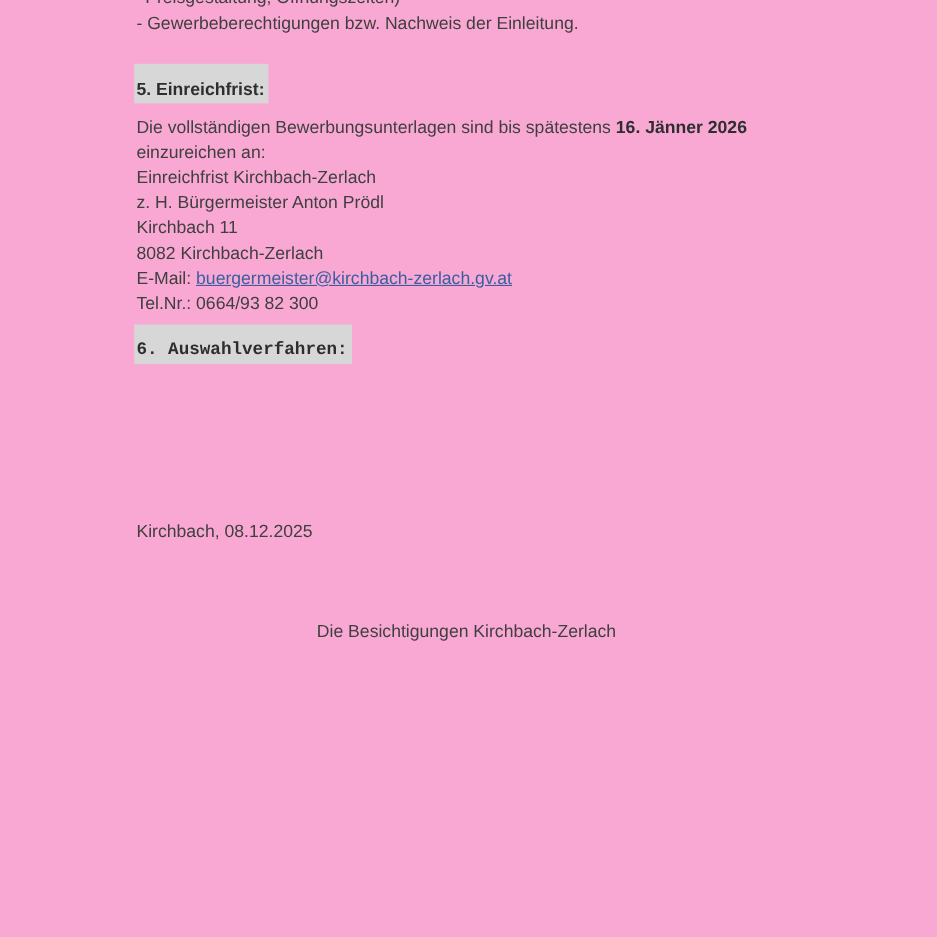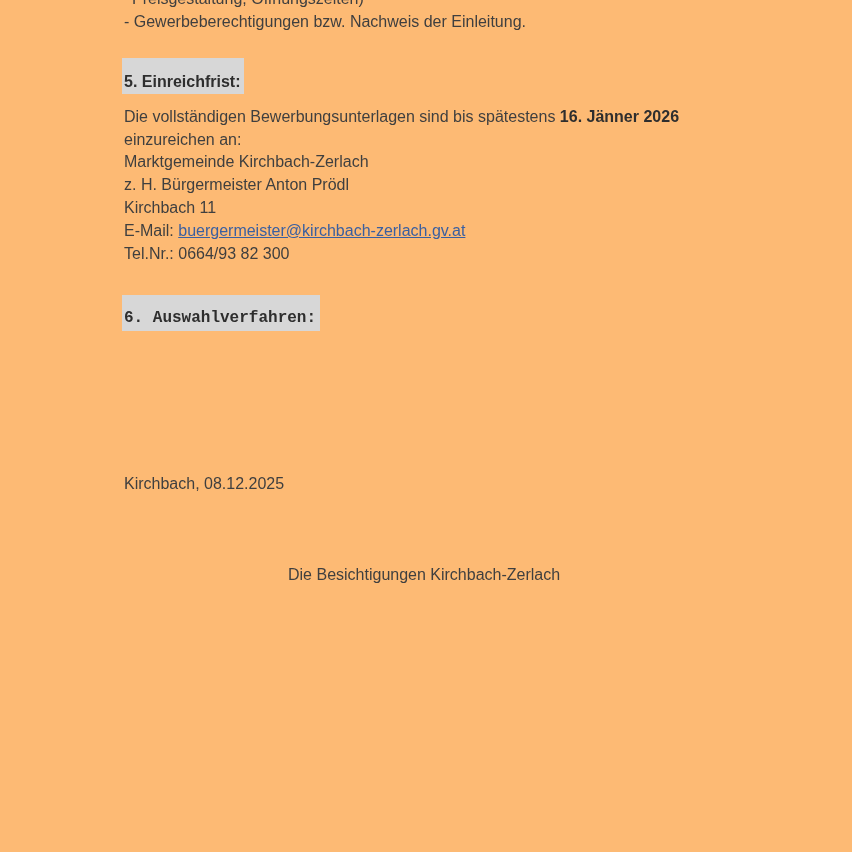--- a/index.html
+++ b/index.html
@@ -4,21 +4,21 @@
 <style>
   html, body {
     margin: 0;
     padding: 0;
     background: #ffffff;
   }
   .page {
     position: relative;
     width: 852px;
     height: 852px;
-    background: #fdba74;
+    background: #f9a8d4;
     overflow: hidden;
     font-family: "Liberation Sans", sans-serif;
     font-size: 16px;
     line-height: 23px;
     color: #3f3f3f;
   }
   .block {
     position: absolute;
     left: 124px;
     width: 640px;
@@ -63,23 +63,24 @@
   </div>
 
   <div class="block" style="top:81px;margin-top:24px;">
     <div class="line">
       <span>Die vollständigen Bewerbungsunterlagen sind bis spätestens </span><span class="bold">16. Jänner 2026</span>
     </div>
     <div class="line">einzureichen an:</div>
   </div>
 
   <div class="block" style="top:150px;">
-    <div class="line">Marktgemeinde Kirchbach-Zerlach</div>
+    <div class="line">Einreichfrist Kirchbach-Zerlach</div>
     <div class="line">z. H. Bürgermeister Anton Prödl</div>
     <div class="line">Kirchbach 11</div>
+    <div class="line">8082 Kirchbach-Zerlach</div>
     <div class="line">
       <span>E-Mail: </span><a class="email-link" href="#">buergermeister@kirchbach-zerlach.gv.at</a>
     </div>
     <div class="line">Tel.Nr.: 0664/93 82 300</div>
   </div>
 
   <div class="block" style="top:295px;font-family:Liberation Mono, monospace;">
     <span class="heading">6. Auswahlverfahren:</span>
   </div>
 

